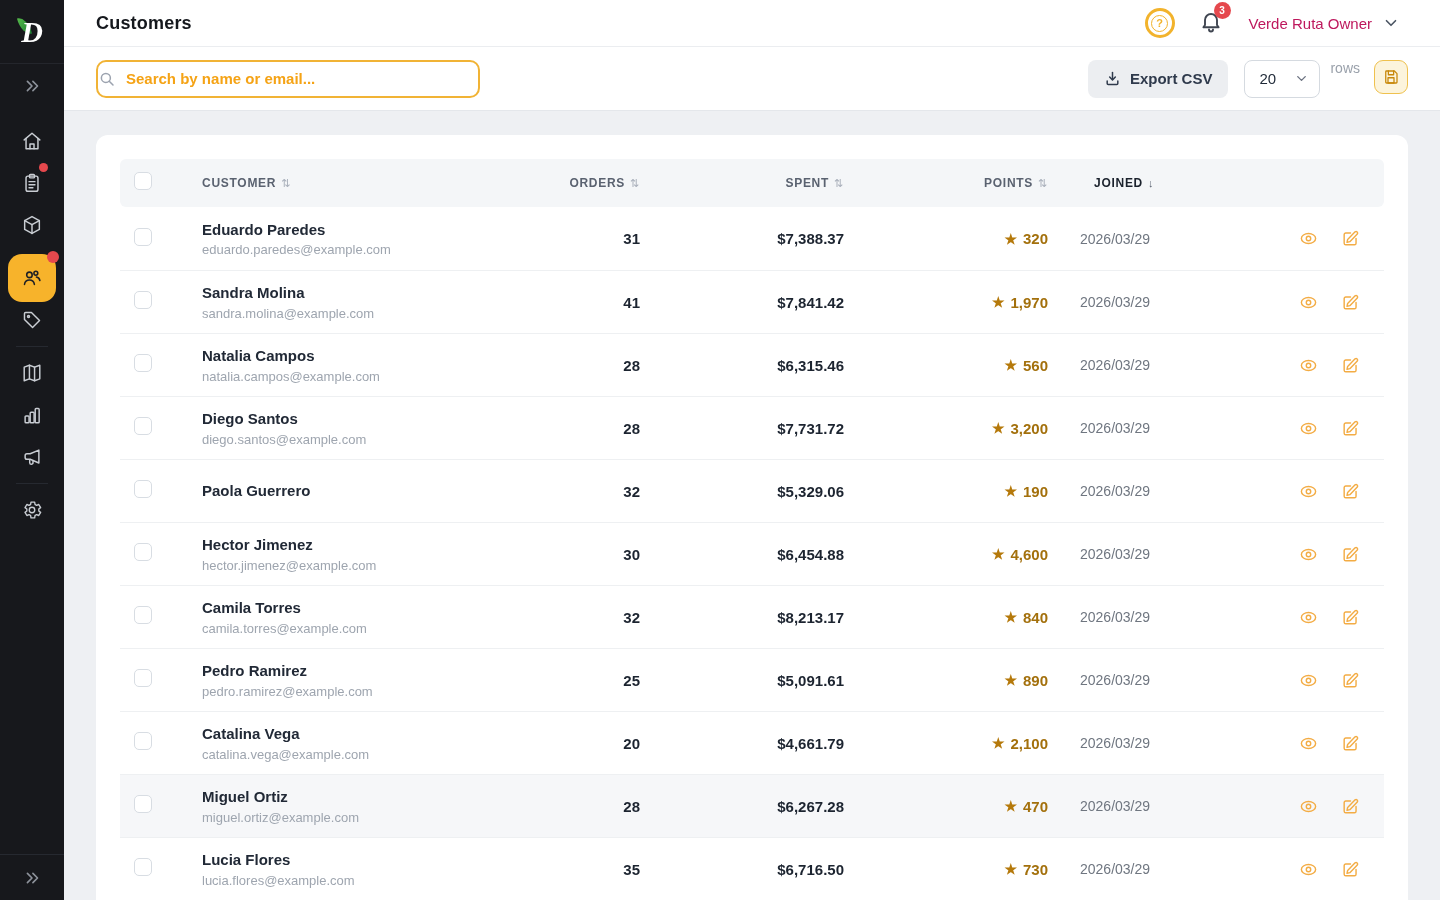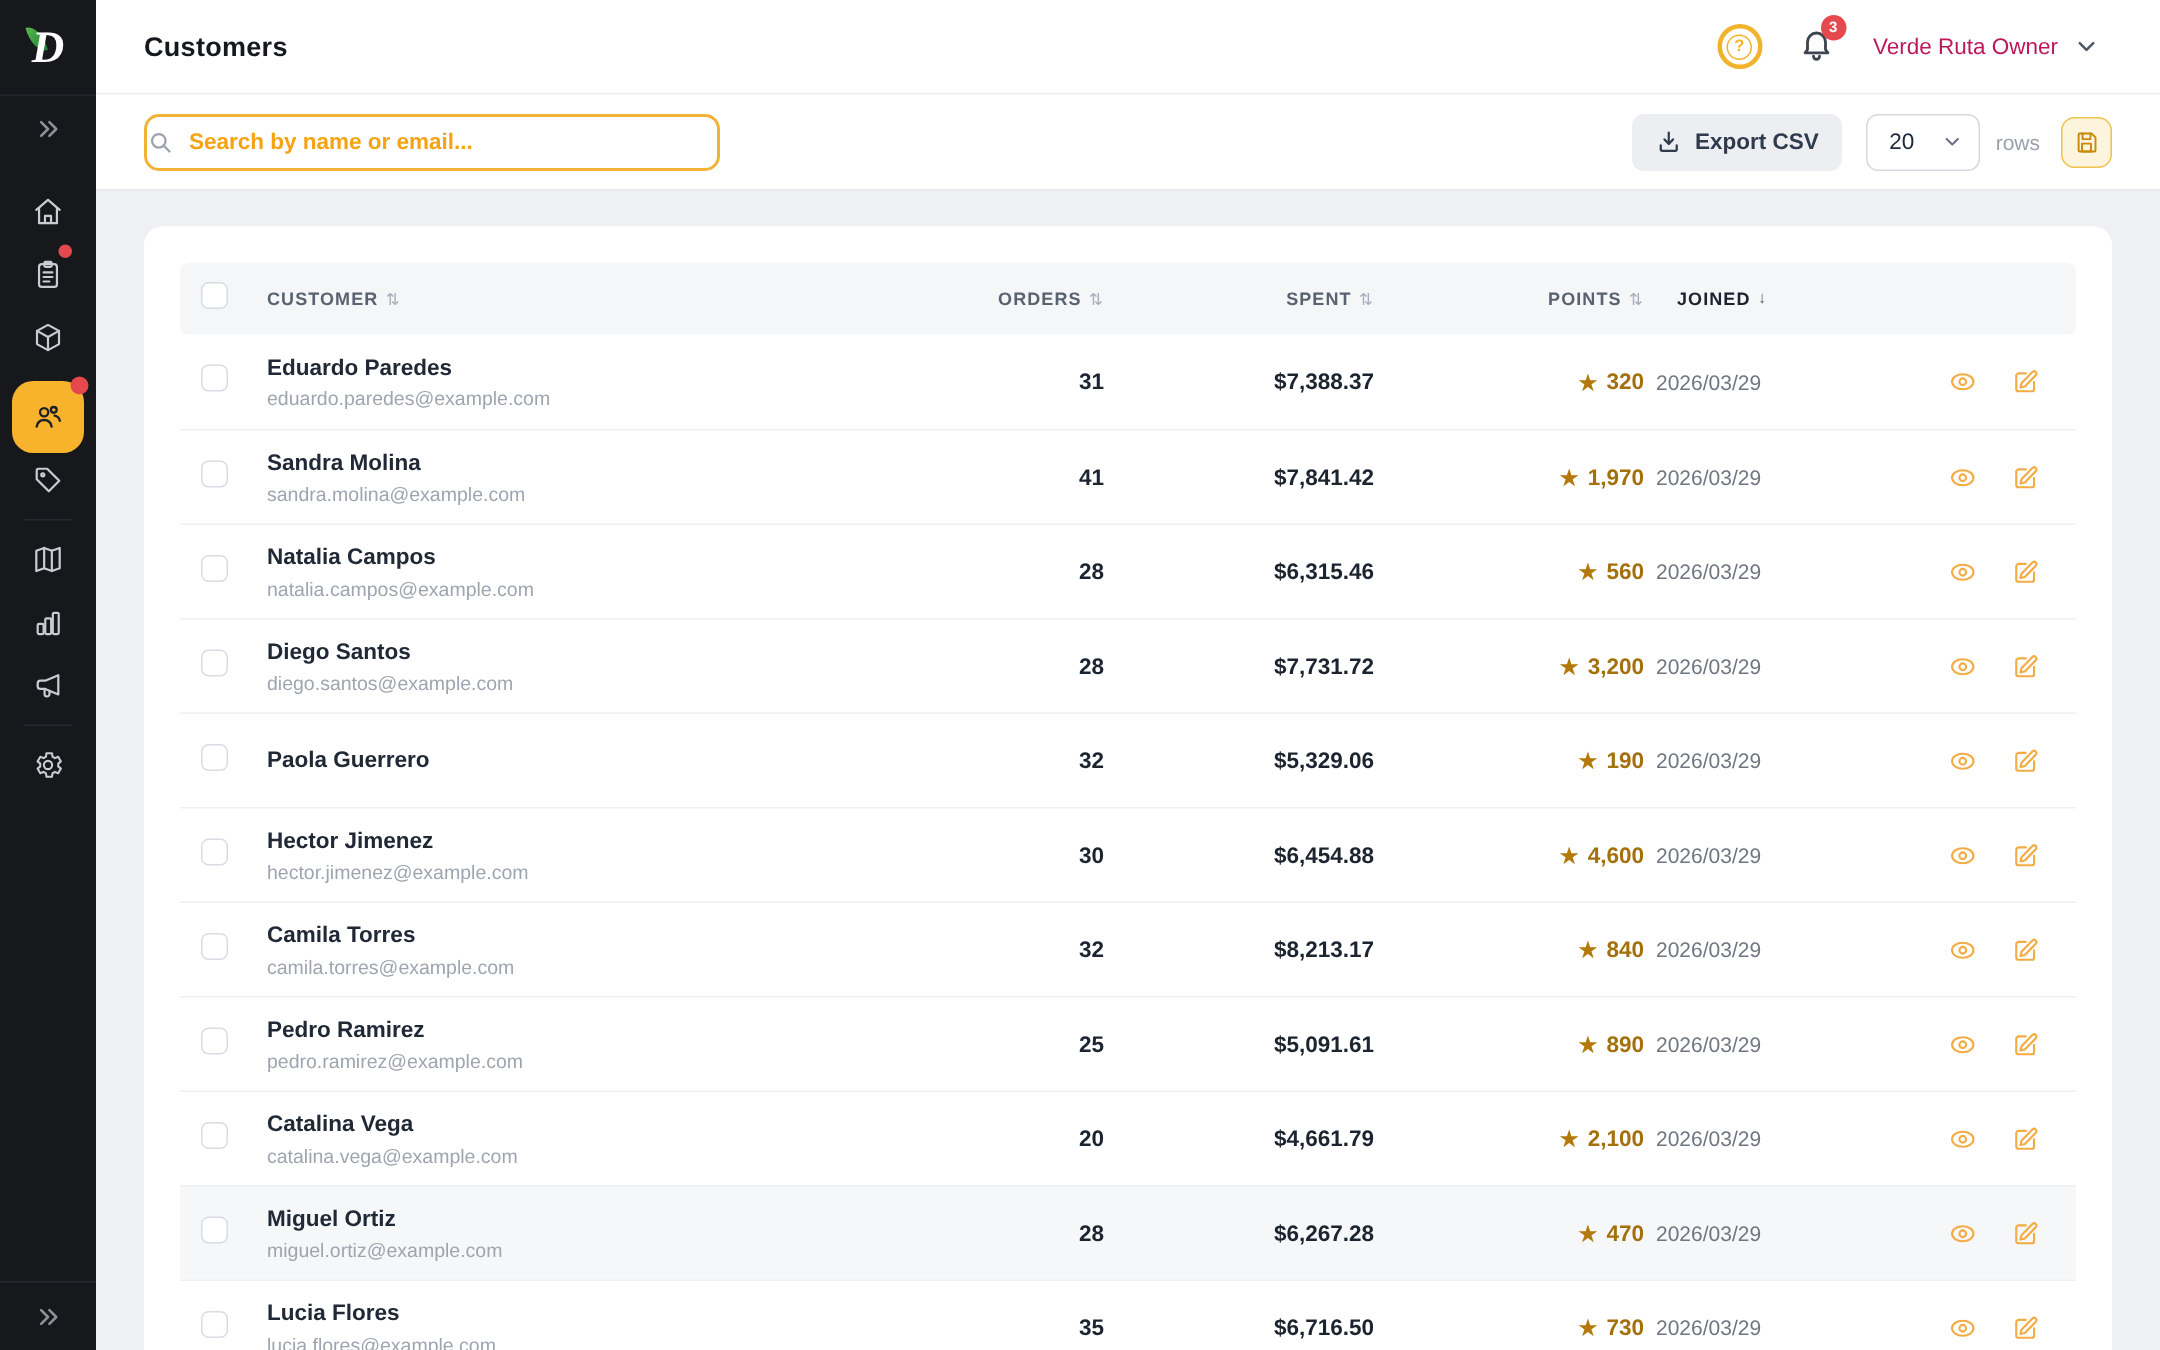--- a/index.html
+++ b/index.html
@@ -23,21 +23,21 @@
   .s-divider { position:absolute; left:16px; width:32px; height:1px; background:#262930; }
   .red-dot { position:absolute; width:9px; height:9px; border-radius:50%; background:#E5484D; }
   .red-dot-big { position:absolute; width:12px; height:12px; border-radius:50%; background:#E5484D;
     right:-3px; top:-3px; }
   .s-footer { position:absolute; bottom:0; left:0; width:64px; height:46px;
     border-top:1px solid #262930; display:flex; align-items:center; justify-content:center; }
 
   
   .main { margin-left:64px; width:1376px; height:900px; display:flex; flex-direction:column; }
 
-  .titlebar { height:63px; background:#FFFFFF; border-bottom:1px solid #EBEDF0;
+  .titlebar { height:47px; background:#FFFFFF; border-bottom:1px solid #EBEDF0;
     display:flex; align-items:center; justify-content:space-between; padding:0 40px 0 32px; flex:none; }
   .page-title { font-size:18px; font-weight:700; color:#15181D; letter-spacing:.2px; }
   .tb-right { display:flex; align-items:center; }
   .help-btn { width:30px; height:30px; border-radius:50%; border:3px solid #F2B32C;
     display:flex; align-items:center; justify-content:center; cursor:pointer; background:#fff; }
   .help-inner { width:17px; height:17px; border-radius:50%; border:1.5px solid #F2B32C;
     color:#F2B32C; font-size:11px; font-weight:700; display:flex; align-items:center; justify-content:center; }
   .bell-wrap { position:relative; margin-left:24px; cursor:pointer; color:#3F4550; }
   .bell-badge { position:absolute; top:-7px; right:-8px; min-width:17px; height:17px; border-radius:9px;
     background:#E5484D; color:#fff; font-size:10px; font-weight:700;
@@ -46,38 +46,38 @@
   .user-chev { margin-left:10px; color:#4B5563; cursor:pointer; display:flex; }
 
   .toolbar { height:64px; background:#FFFFFF; border-bottom:1px solid #E4E7EB;
     display:flex; align-items:center; justify-content:space-between; padding:0 32px; flex:none; }
   .search-box { width:384px; height:38px; border:2px solid #F1B335; border-radius:10px;
     background:#fff; display:flex; align-items:center; padding:0 0; }
   .search-box svg { color:#9CA3AF; flex:none; }
   .search-input { border:none; outline:none; flex:1; margin-left:10px; font-size:15px;
     font-family:"Liberation Sans", sans-serif; color:#333; background:transparent; }
   .search-input::placeholder { color:#F5A315; font-weight:700; opacity:1; }
-  .toolbar-right { display:flex; align-items:center; }
+  .toolbar-right { display:flex; align-items:flex-start; }
   .export-btn { height:38px; background:#ECEEF1; border:none; border-radius:8px; padding:0 16px;
     display:flex; align-items:center; gap:9px; color:#2F3A4C; font-size:15px; font-weight:700;
     font-family:"Liberation Sans", sans-serif; cursor:pointer; }
   .rows-select { margin-left:16px; width:76px; height:38px; border:1.5px solid #D5DAE0; border-radius:8px;
     background:#fff; display:flex; align-items:center; justify-content:space-between;
     padding:0 10px 0 14px; cursor:pointer; }
   .rows-select .val { font-size:15px; color:#1F2937; }
   .rows-select svg { color:#6B7280; }
   .rows-label { margin-left:10px; font-size:14px; color:#9AA1AB; }
   .save-btn { margin-left:14px; width:34px; height:34px; background:#FCF4DC; border:1.5px solid #EFC14E;
     border-radius:9px; display:flex; align-items:center; justify-content:center; color:#C8880A; cursor:pointer; }
 
   .content { flex:1; background:#EEF0F3; padding:24px 32px 0; overflow:hidden; }
   .card { background:#FFFFFF; border-radius:12px; height:820px; padding:24px 24px 0; }
 
   .thead, .trow { display:grid;
-    grid-template-columns:58px 1fr 90px 180px 180px 178px 110px; align-items:center; }
+    grid-template-columns:58px 1fr 90px 180px 180px 178px 110px; align-items:center;gap:24px; }
   .thead { background:#F4F6F8; height:48px; border-radius:6px; }
   .th { font-size:12px; font-weight:700; color:#5A6270; letter-spacing:.06em; display:flex; align-items:center; gap:5px; cursor:pointer; }
   .th.right { justify-content:flex-end; }
   .th .sort { font-size:11px; color:#A8AFBA; font-weight:400; }
   .th-active { color:#1B222D; }
   .th-active .sort { color:#5A6270; }
   .c-joined { padding-left:22px; }
   .checkbox { width:18px; height:18px; border:1.5px solid #D8DDE3; border-radius:5px; background:#fff;
     display:inline-block; cursor:pointer; }
   .c-check { padding-left:14px; }

